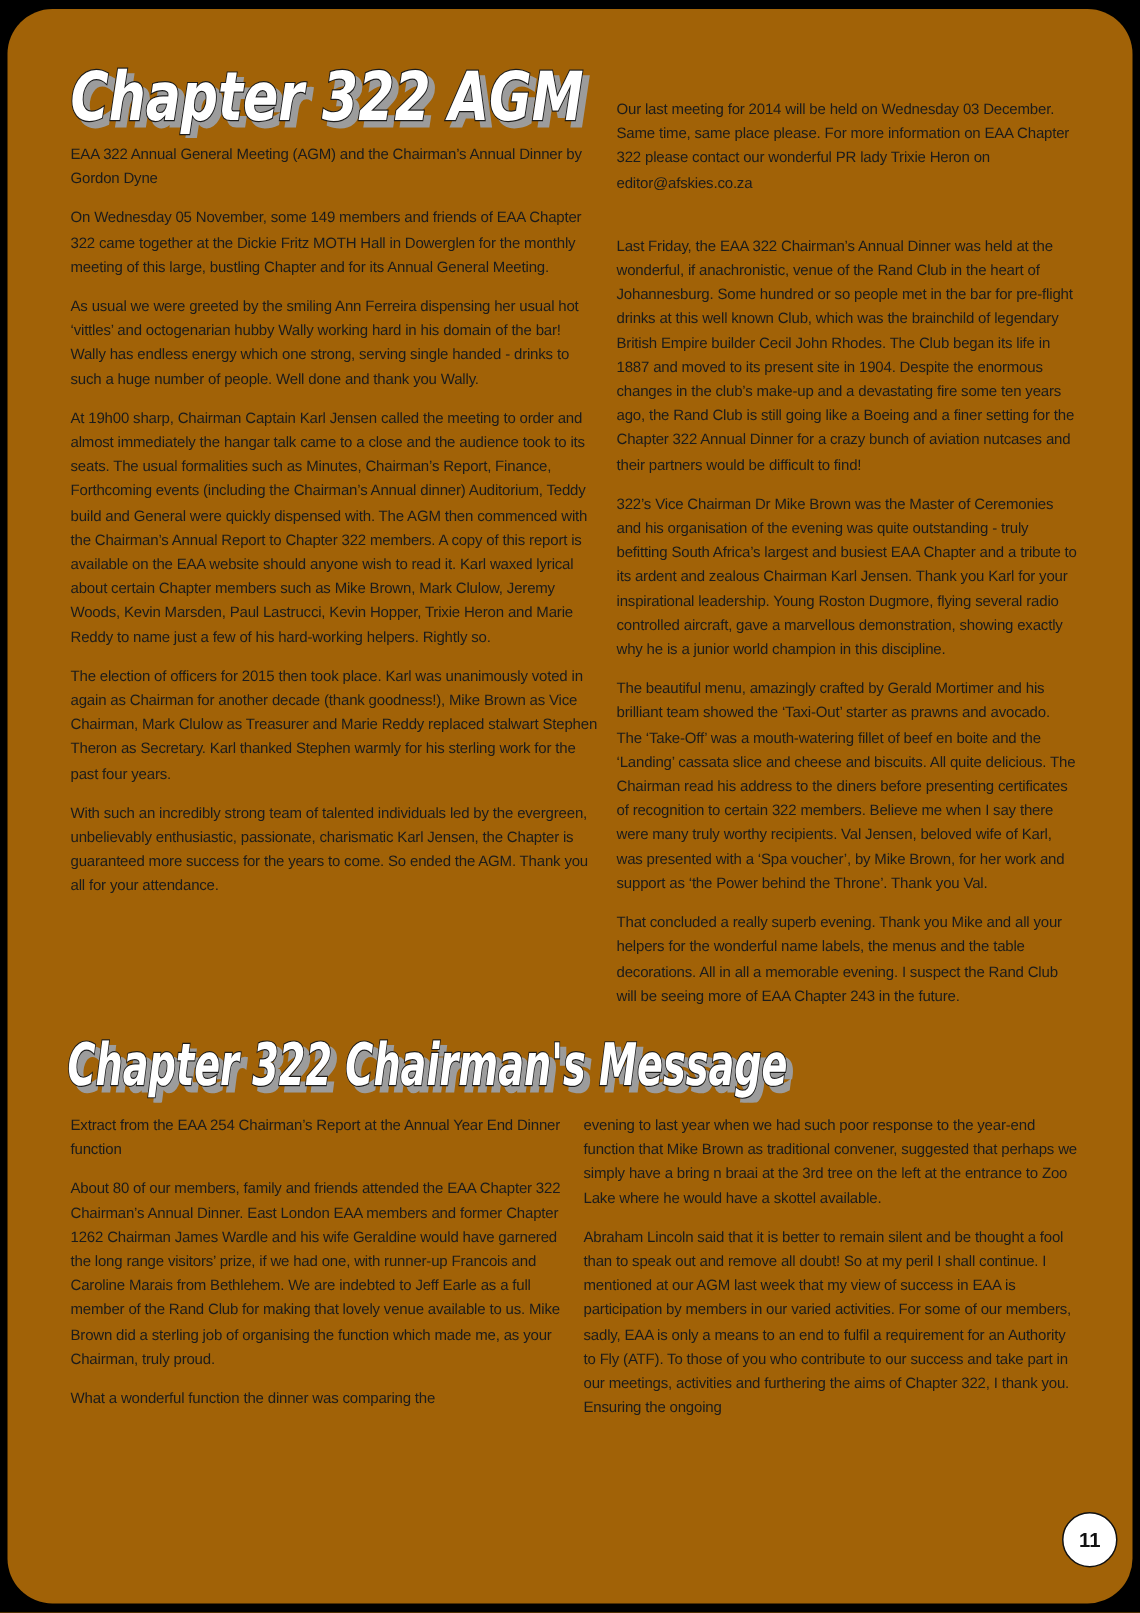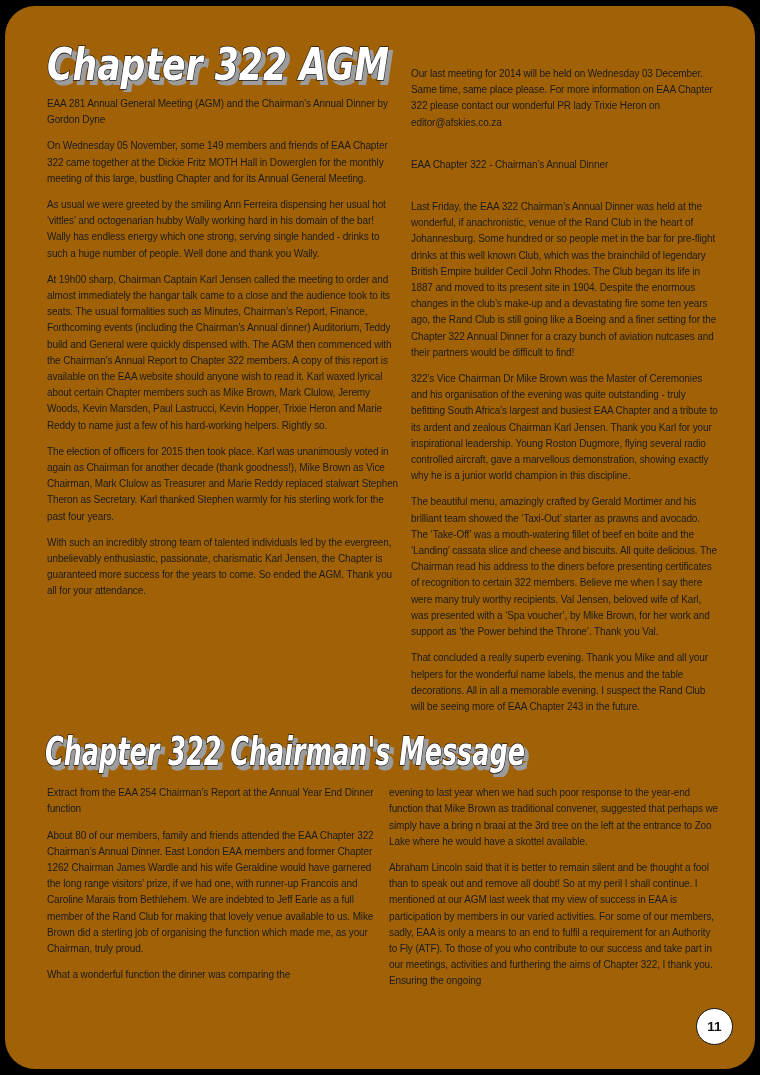--- a/index.html
+++ b/index.html
@@ -46,51 +46,50 @@
     font-family: "DejaVu Sans", sans-serif;
     font-style: italic;
     font-weight: bold;
   }
   .hl1 { font-size: 45px; }
   .hl2 { font-size: 39px; }
   .hl-shadow { fill: #9c9c9c; stroke: #9c9c9c; stroke-width: 2px; }
   .hl-main  { fill: #ffffff; stroke: #1c1c1c; stroke-width: 1.6px; paint-order: stroke; }
   .page-number {
     position: absolute;
-    right: 22px; bottom: 24px;
+    right: 10px; bottom: 24px;
     width: 35px; height: 35px;
     border: 1.6px solid #111;
     border-radius: 50%;
     display: flex; align-items: center; justify-content: center;
     font-size: 13.5px; font-weight: bold; color: #111;
     background: #fff;
   }
 </style>
 </head>
 <body>
 
 <div class="page">
   <div class="content">
 
     <section class="cols">
       <div class="col">
         <svg class="headline headline-1" viewBox="0 0 356 56" aria-hidden="true">
           <text class="hl-text hl1 hl-shadow" x="8" y="48" textLength="342" lengthAdjust="spacingAndGlyphs">Chapter 322 AGM</text>
           <text class="hl-text hl1 hl-main" x="4" y="44" textLength="342" lengthAdjust="spacingAndGlyphs">Chapter 322 AGM</text>
         </svg>
-        <p>EAA 281 Annual General Meeting (AGM) and the Chairman’s Annual Dinner by Gordon Dyne</p>
+        <p>EAA 322 Annual General Meeting (AGM) and the Chairman’s Annual Dinner by Gordon Dyne</p>
         <p>On Wednesday 05 November, some 149 members and friends of EAA Chapter 322 came together at the Dickie Fritz MOTH Hall in Dowerglen for the monthly meeting of this large, bustling Chapter and for its Annual General Meeting.</p>
         <p>As usual we were greeted by the smiling Ann Ferreira dispensing her usual hot ‘vittles’ and octogenarian hubby Wally working hard in his domain of the bar! Wally has endless energy which one strong, serving single handed - drinks to such a huge number of people. Well done and thank you Wally.</p>
         <p>At 19h00 sharp, Chairman Captain Karl Jensen called the meeting to order and almost immediately the hangar talk came to a close and the audience took to its seats. The usual formalities such as Minutes, Chairman’s Report, Finance, Forthcoming events (including the Chairman’s Annual dinner) Auditorium, Teddy build and General were quickly dispensed with. The AGM then commenced with the Chairman’s Annual Report to Chapter 322 members. A copy of this report is available on the EAA website should anyone wish to read it. Karl waxed lyrical about certain Chapter members such as Mike Brown, Mark Clulow, Jeremy Woods, Kevin Marsden, Paul Lastrucci, Kevin Hopper, Trixie Heron and Marie Reddy to name just a few of his hard-working helpers. Rightly so.</p>
         <p>The election of officers for 2015 then took place. Karl was unanimously voted in again as Chairman for another decade (thank goodness!), Mike Brown as Vice Chairman, Mark Clulow as Treasurer and Marie Reddy replaced stalwart Stephen Theron as Secretary. Karl thanked Stephen warmly for his sterling work for the past four years.</p>
         <p>With such an incredibly strong team of talented individuals led by the evergreen, unbelievably enthusiastic, passionate, charismatic Karl Jensen, the Chapter is guaranteed more success for the years to come. So ended the AGM. Thank you all for your attendance.</p>
       </div>
       <div class="col col-right-1">
         <p>Our last meeting for 2014 will be held on Wednesday 03 December. Same time, same place please. For more information on EAA Chapter 322 please contact our wonderful PR lady Trixie Heron on editor@afskies.co.za</p>
-        <p class="gap-top">EAA Chapter 322 - Chairman’s Annual Dinner</p>
         <p class="gap-top">Last Friday, the EAA 322 Chairman’s Annual Dinner was held at the wonderful, if anachronistic, venue of the Rand Club in the heart of Johannesburg. Some hundred or so people met in the bar for pre-flight drinks at this well known Club, which was the brainchild of legendary British Empire builder Cecil John Rhodes. The Club began its life in 1887 and moved to its present site in 1904. Despite the enormous changes in the club’s make-up and a devastating fire some ten years ago, the Rand Club is still going like a Boeing and a finer setting for the Chapter 322 Annual Dinner for a crazy bunch of aviation nutcases and their partners would be difficult to find!</p>
         <p>322’s Vice Chairman Dr Mike Brown was the Master of Ceremonies and his organisation of the evening was quite outstanding - truly befitting South Africa’s largest and busiest EAA Chapter and a tribute to its ardent and zealous Chairman Karl Jensen. Thank you Karl for your inspirational leadership. Young Roston Dugmore, flying several radio controlled aircraft, gave a marvellous demonstration, showing exactly why he is a junior world champion in this discipline.</p>
         <p>The beautiful menu, amazingly crafted by Gerald Mortimer and his brilliant team showed the ‘Taxi-Out’ starter as prawns and avocado. The ‘Take-Off’ was a mouth-watering fillet of beef en boite and the ‘Landing’ cassata slice and cheese and biscuits. All quite delicious. The Chairman read his address to the diners before presenting certificates of recognition to certain 322 members. Believe me when I say there were many truly worthy recipients. Val Jensen, beloved wife of Karl, was presented with a ‘Spa voucher’, by Mike Brown, for her work and support as ‘the Power behind the Throne’. Thank you Val.</p>
         <p>That concluded a really superb evening. Thank you Mike and all your helpers for the wonderful name labels, the menus and the table decorations. All in all a memorable evening. I suspect the Rand Club will be seeing more of EAA Chapter 243 in the future.</p>
       </div>
     </section>
 
     <svg class="headline headline-2" viewBox="0 0 496 50" aria-hidden="true">
       <text class="hl-text hl2 hl-shadow" x="8" y="42" textLength="480" lengthAdjust="spacingAndGlyphs">Chapter 322 Chairman's Message</text>
       <text class="hl-text hl2 hl-main" x="4" y="38" textLength="480" lengthAdjust="spacingAndGlyphs">Chapter 322 Chairman's Message</text>

